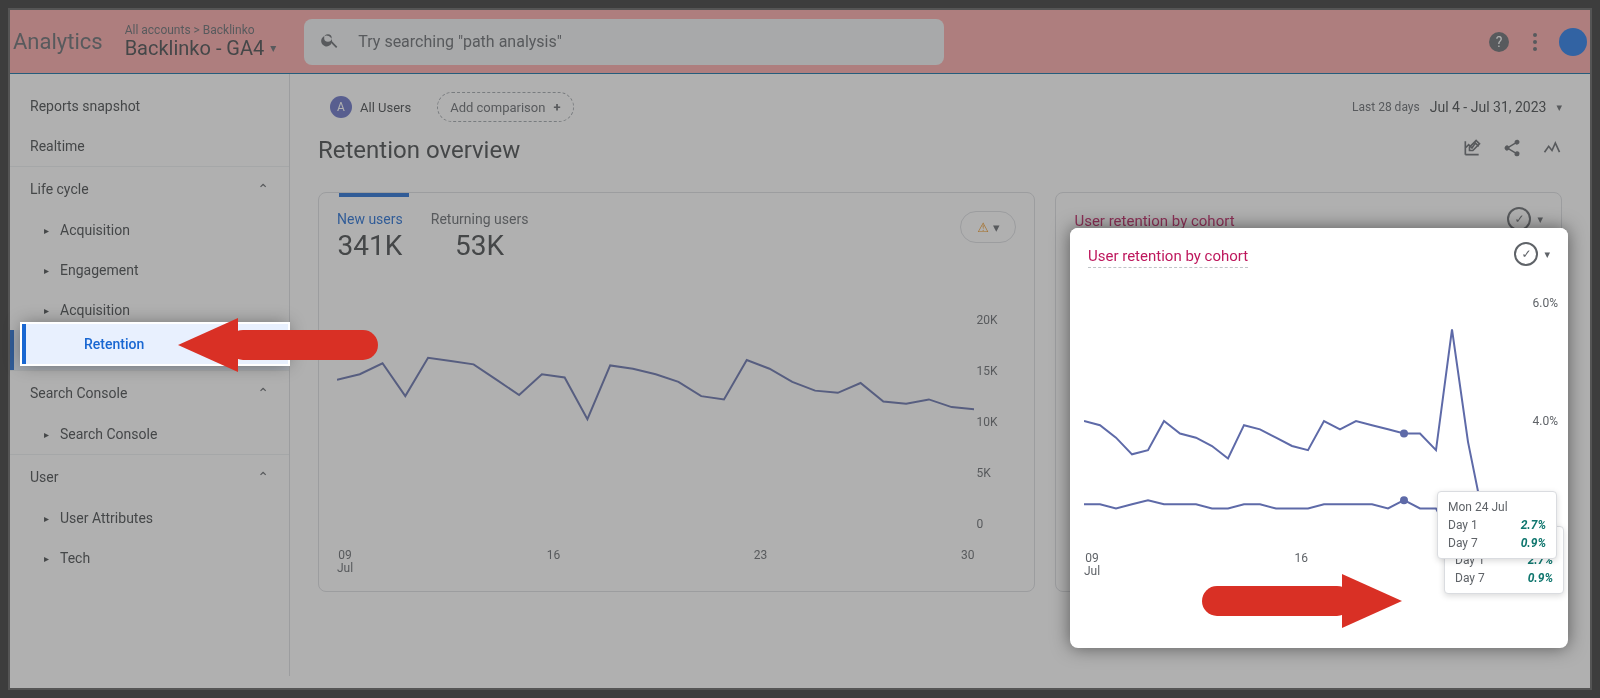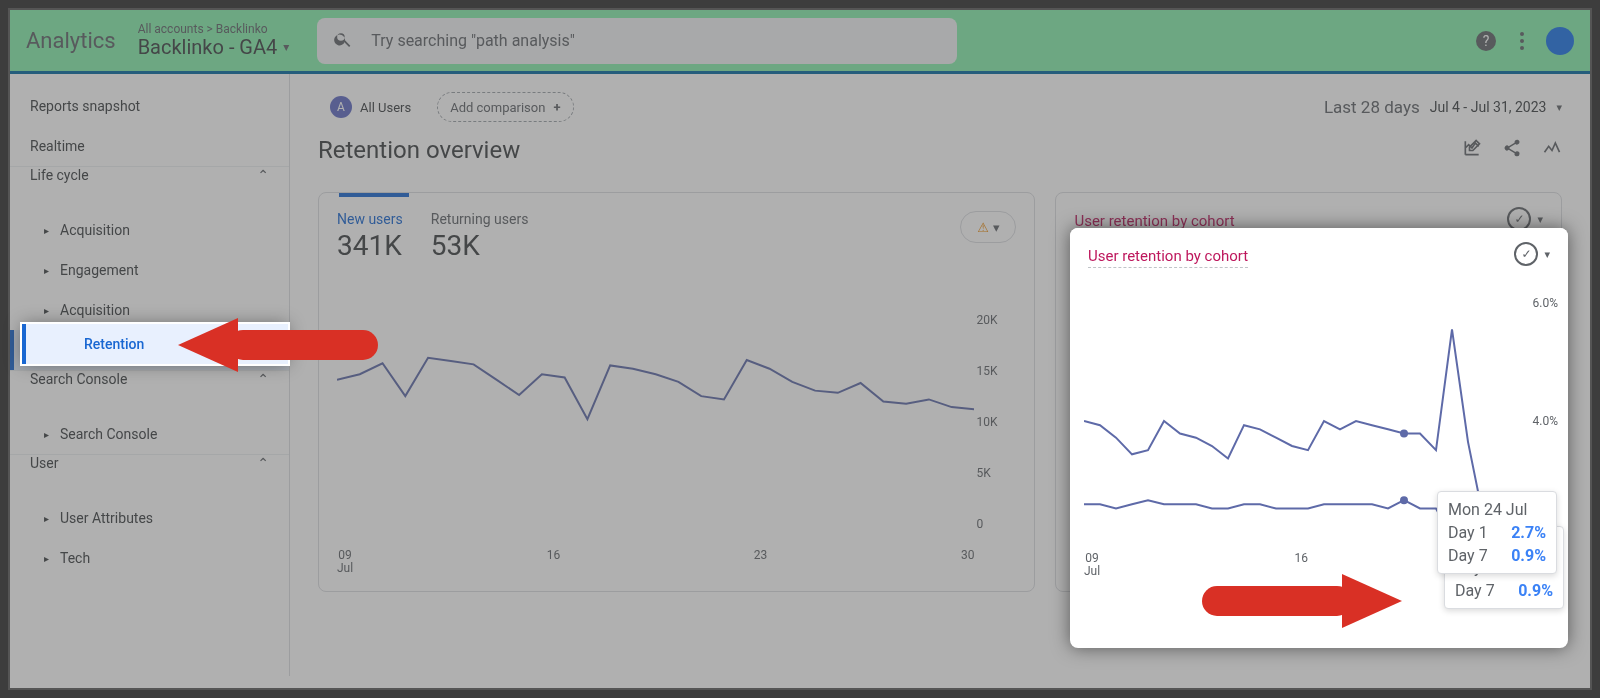--- a/index.html
+++ b/index.html
@@ -1,86 +1,86 @@
 <!DOCTYPE html>
 <html><head>
 <meta charset="utf-8">
 <style>
   *{box-sizing:border-box;margin:0;padding:0;font-family:"Google Sans",Roboto,Arial,sans-serif;}
   body{width:1600px;height:698px;background:#3d3d3d;overflow:hidden;}
   .frame{position:absolute;left:8px;top:8px;right:8px;bottom:8px;background:#fff;border:2px solid #555;}
   .dim-overlay{position:absolute;inset:0;background:rgba(80,80,80,0.45);pointer-events:none;z-index:5;}
 
   
-  .header{position:absolute;left:0;right:0;top:0;height:64px;display:flex;align-items:center;padding:0 16px;background:#86efac;border-bottom:3px solid #0369a1;}
+  .header{position:absolute;left:0;right:0;top:0;height:64px;display:flex;align-items:center;padding:0 3px;background:#fca5a5;border-bottom:1px solid #0369a1;}
   .app-title{font-size:22px;color:#5f6368;font-weight:400;margin-right:22px;}
   .prop-col{display:flex;flex-direction:column;line-height:1.1;}
   .breadcrumb{font-size:12px;color:#5f6368;}
   .prop-name{font-size:20px;color:#3c4043;display:flex;align-items:center;gap:6px;}
   .prop-name .caret{font-size:12px;color:#5f6368;}
   .search-wrap{margin-left:28px;height:46px;width:640px;background:#f1f3f4;border-radius:8px;display:flex;align-items:center;padding:0 16px;color:#5f6368;font-size:16px;}
   .search-wrap .mag{margin-right:18px;}
   .hdr-icons{margin-left:auto;display:flex;align-items:center;gap:22px;color:#5f6368;}
   .hdr-icons svg,.hdr-icons span{display:block;}
   .apps-grid{display:grid;grid-template-columns:repeat(2,8px);grid-template-rows:repeat(2,8px);gap:4px;}
   .apps-grid i{background:#5f6368;}
   .avatar-dot{width:28px;height:28px;border-radius:50%;background:#1a73e8;}
 
   
   .sidebar{position:absolute;left:0;top:64px;bottom:12px;width:280px;background:#fff;border-right:1px solid #dadce0;padding-top:12px;}
   .nav-item{height:40px;display:flex;align-items:center;padding:0 20px;color:#3c4043;font-size:14px;cursor:pointer;}
   .nav-sub{padding-left:50px;position:relative;}
   .nav-sub::before{content:"▸";position:absolute;left:34px;font-size:10px;color:#3c4043;}
-  .nav-section{height:44px;display:flex;align-items:flex-start;justify-content:space-between;padding:0 20px;color:#3c4043;font-size:14px;border-top:1px solid #eceff1;cursor:pointer;}
+  .nav-section{height:44px;display:flex;align-items:center;justify-content:space-between;padding:0 20px;color:#3c4043;font-size:14px;border-top:1px solid #eceff1;cursor:pointer;}
   .nav-section:first-of-type{border-top:none;}
   .chev{font-size:14px;color:#5f6368;}
   .nav-active{position:relative;background:#e8f0fe;color:#1967d2;font-weight:500;border-left:4px solid #1967d2;}
   .hole{position:absolute;background:#fff;z-index:6;box-shadow:0 0 0 2px #fff,0 0 18px rgba(0,0,0,0.4);}
 
   
   .main{position:absolute;left:280px;right:0;top:64px;bottom:0;padding:18px 28px;background:#fff;}
   .toprow{display:flex;align-items:center;gap:14px;}
   .pill{height:30px;border-radius:16px;display:flex;align-items:center;gap:8px;padding:0 12px;font-size:13px;}
   .pill.users{color:#3c4043;}
   .pill.users .av{width:22px;height:22px;border-radius:50%;background:#5f6ac4;color:#fff;display:flex;align-items:center;justify-content:center;font-size:12px;}
   .pill.add{border:1px dashed #9aa0a6;color:#5f6368;}
   .pill.add .plus{font-weight:bold;}
   .daterange{margin-left:auto;display:flex;align-items:center;gap:10px;color:#3c4043;font-size:14px;}
-  .daterange .lbl{font-size:17px;color:#5f6368;}
+  .daterange .lbl{font-size:12px;color:#5f6368;}
   .daterange .caret{font-size:11px;color:#5f6368;}
   .title-row{display:flex;align-items:center;margin-top:14px;}
   .page-title{font-size:24px;color:#3c4043;}
   .title-icons{margin-left:auto;display:flex;gap:20px;color:#5f6368;}
 
   
   .cards{display:flex;gap:20px;margin-top:28px;}
   .card{flex:1;border:1px solid #dadce0;border-radius:8px;padding:18px;background:#fff;height:400px;position:relative;}
   .card .tabbar{display:flex;gap:28px;}
-  .tab-kpi{display:flex;flex-direction:column;}
+  .tab-kpi{display:flex;flex-direction:column;text-align:center;}
   .tab-kpi .lbl{font-size:14px;color:#5f6368;}
   .tab-kpi.active .lbl{color:#1967d2;}
   .tab-kpi .val{font-size:28px;color:#3c4043;margin-top:2px;}
   .tab-underline{position:absolute;top:0;left:20px;width:70px;height:4px;background:#1967d2;}
   .chartA{position:absolute;left:18px;right:60px;top:110px;bottom:50px;}
   .yaxisA{position:absolute;right:18px;top:120px;bottom:60px;width:40px;display:flex;flex-direction:column;justify-content:space-between;text-align:left;font-size:12px;color:#5f6368;}
   .xaxisA{position:absolute;left:18px;right:60px;bottom:16px;display:flex;justify-content:space-between;font-size:12px;color:#5f6368;}
   .xaxisA .tick{display:flex;flex-direction:column;align-items:center;line-height:1.1;}
   .warn-pill{position:absolute;right:18px;top:18px;width:56px;height:32px;border:1px solid #dadce0;border-radius:18px;display:flex;align-items:center;justify-content:center;gap:4px;color:#ea8600;font-size:13px;}
   .warn-pill .caret{color:#5f6368;}
 
   .card.cohort .title{font-size:15px;color:#be185d;border-bottom:1px dashed #c0c4c8;display:inline-block;padding-bottom:2px;}
   .card.cohort .ok-pill{position:absolute;right:18px;top:14px;display:flex;align-items:center;gap:6px;}
   .ok-pill .circ{width:24px;height:24px;border:2px solid #5f6368;border-radius:50%;display:flex;align-items:center;justify-content:center;font-size:12px;color:#5f6368;}
   .chartB{position:absolute;left:14px;right:52px;top:68px;height:250px;}
   .yaxisB{position:absolute;right:10px;top:68px;height:250px;display:flex;flex-direction:column;justify-content:space-between;font-size:12px;color:#5f6368;text-align:right;}
   .xaxisB{position:absolute;left:14px;right:52px;top:324px;display:flex;justify-content:space-between;font-size:12px;color:#5f6368;}
   .xaxisB .tick{display:flex;flex-direction:column;align-items:center;line-height:1.1;}
-  .tooltip{position:absolute;right:4px;top:298px;width:120px;border:1px solid #dadce0;background:#fff;border-radius:4px;padding:8px 10px;font-size:16px;color:#5f6368;box-shadow:0 2px 6px rgba(0,0,0,0.15);z-index:8;}
+  .tooltip{position:absolute;right:4px;top:298px;width:120px;border:1px solid #dadce0;background:#fff;border-radius:4px;padding:8px 10px;font-size:12px;color:#5f6368;box-shadow:0 2px 6px rgba(0,0,0,0.15);z-index:8;}
   .tooltip .r{display:flex;justify-content:space-between;margin-top:4px;}
-  .tooltip .r b{color:#3b82f6;}
+  .tooltip .r b{color:#0f766e;font-style:italic;}
 
   
   svg.line path{fill:none;stroke:#5e6aa8;stroke-width:2;}
   svg.line circle{fill:#5e6aa8;}
 
   
   .arrow{position:absolute;z-index:9;pointer-events:none;}
   .arrow svg polygon, .arrow svg rect{fill:#d93025;}
 </style>
 </head>

